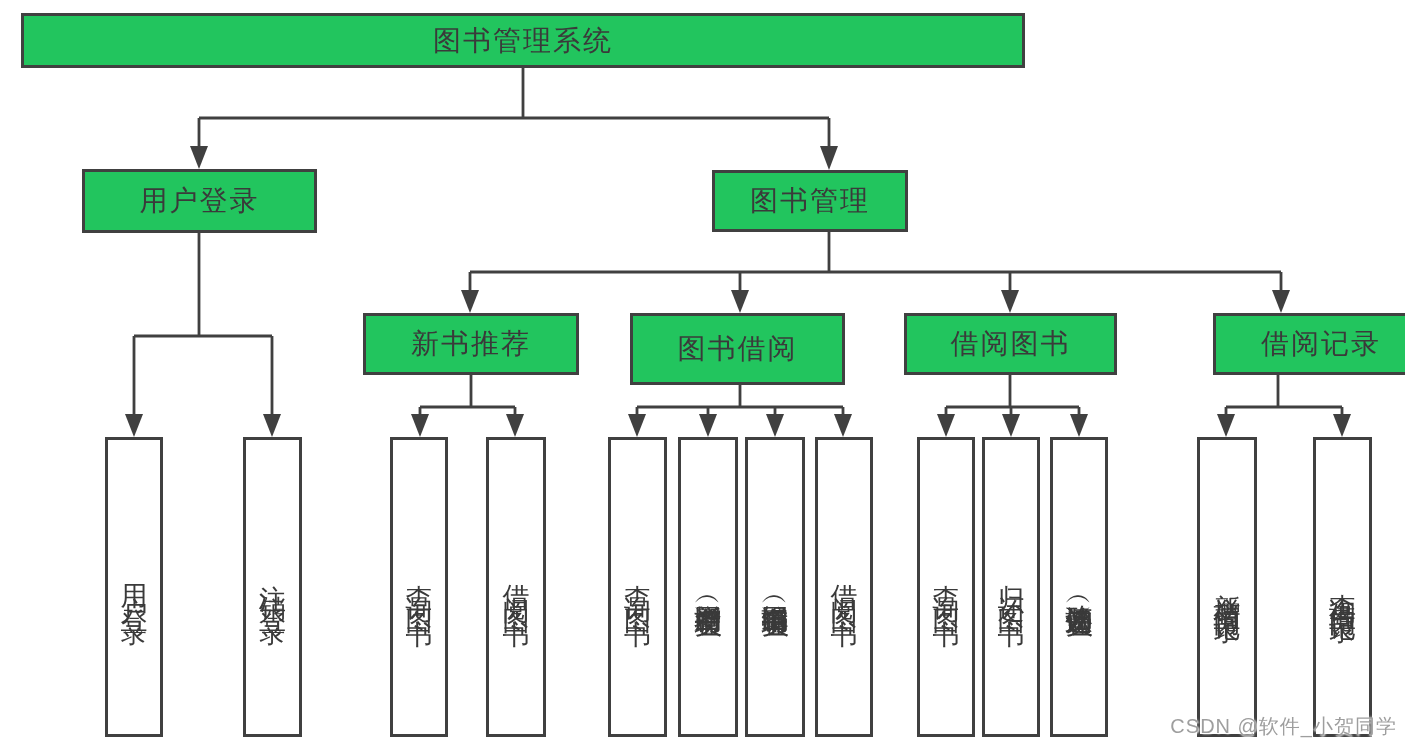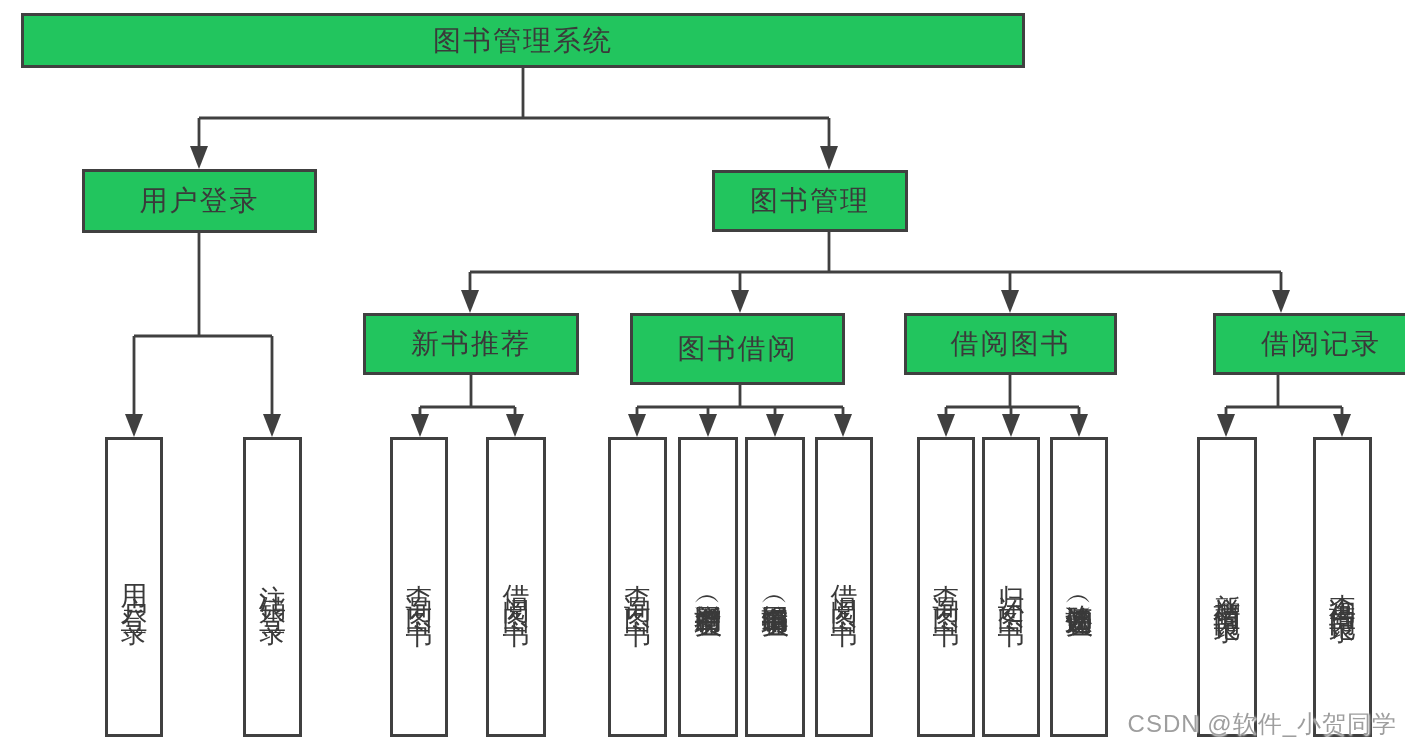--- a/index.html
+++ b/index.html
@@ -46,21 +46,21 @@
     writing-mode: vertical-rl;
     white-space: nowrap;
   }
   .leaf.loose span  { letter-spacing: 12px; }
   .leaf.medium span { letter-spacing: 5px; }
   .leaf.tight span  { letter-spacing: 1px; }
   .watermark {
     position: absolute;
     right: 8px;
     bottom: 7px;
-    font-size: 24px;
+    font-size: 20px;
     color: #9e9e9e;
     text-shadow: 0 0 3px rgba(255,255,255,0.95), 1px 1px 2px rgba(255,255,255,0.9);
     letter-spacing: 1px;
     white-space: nowrap;
   }
 </style>
 </head>
 <body>
 
 <div class="canvas">

